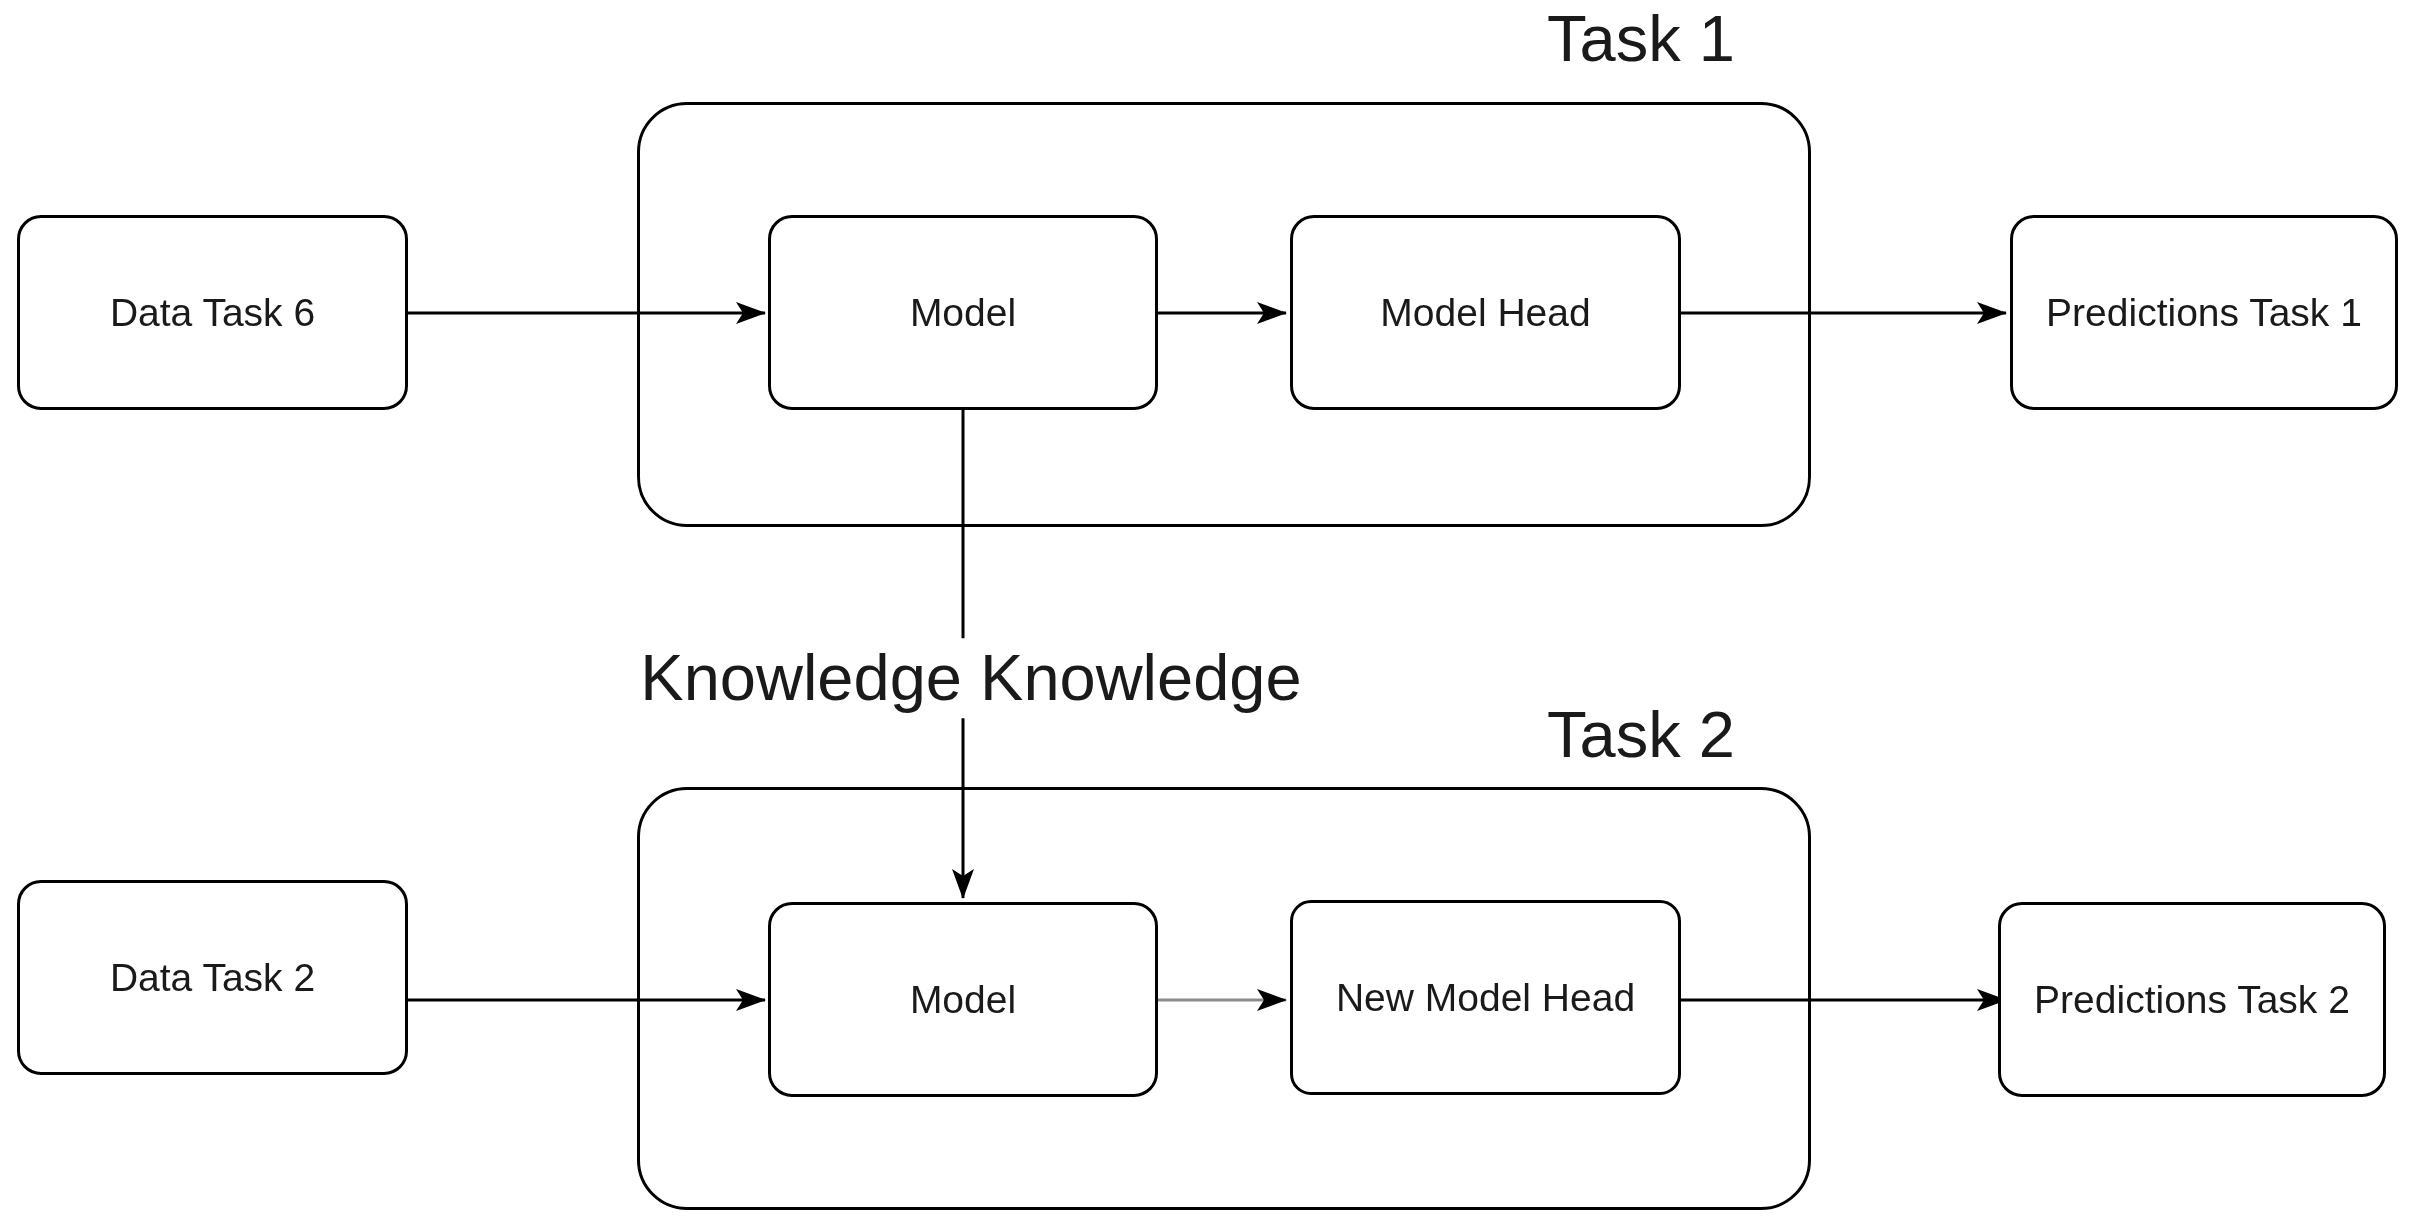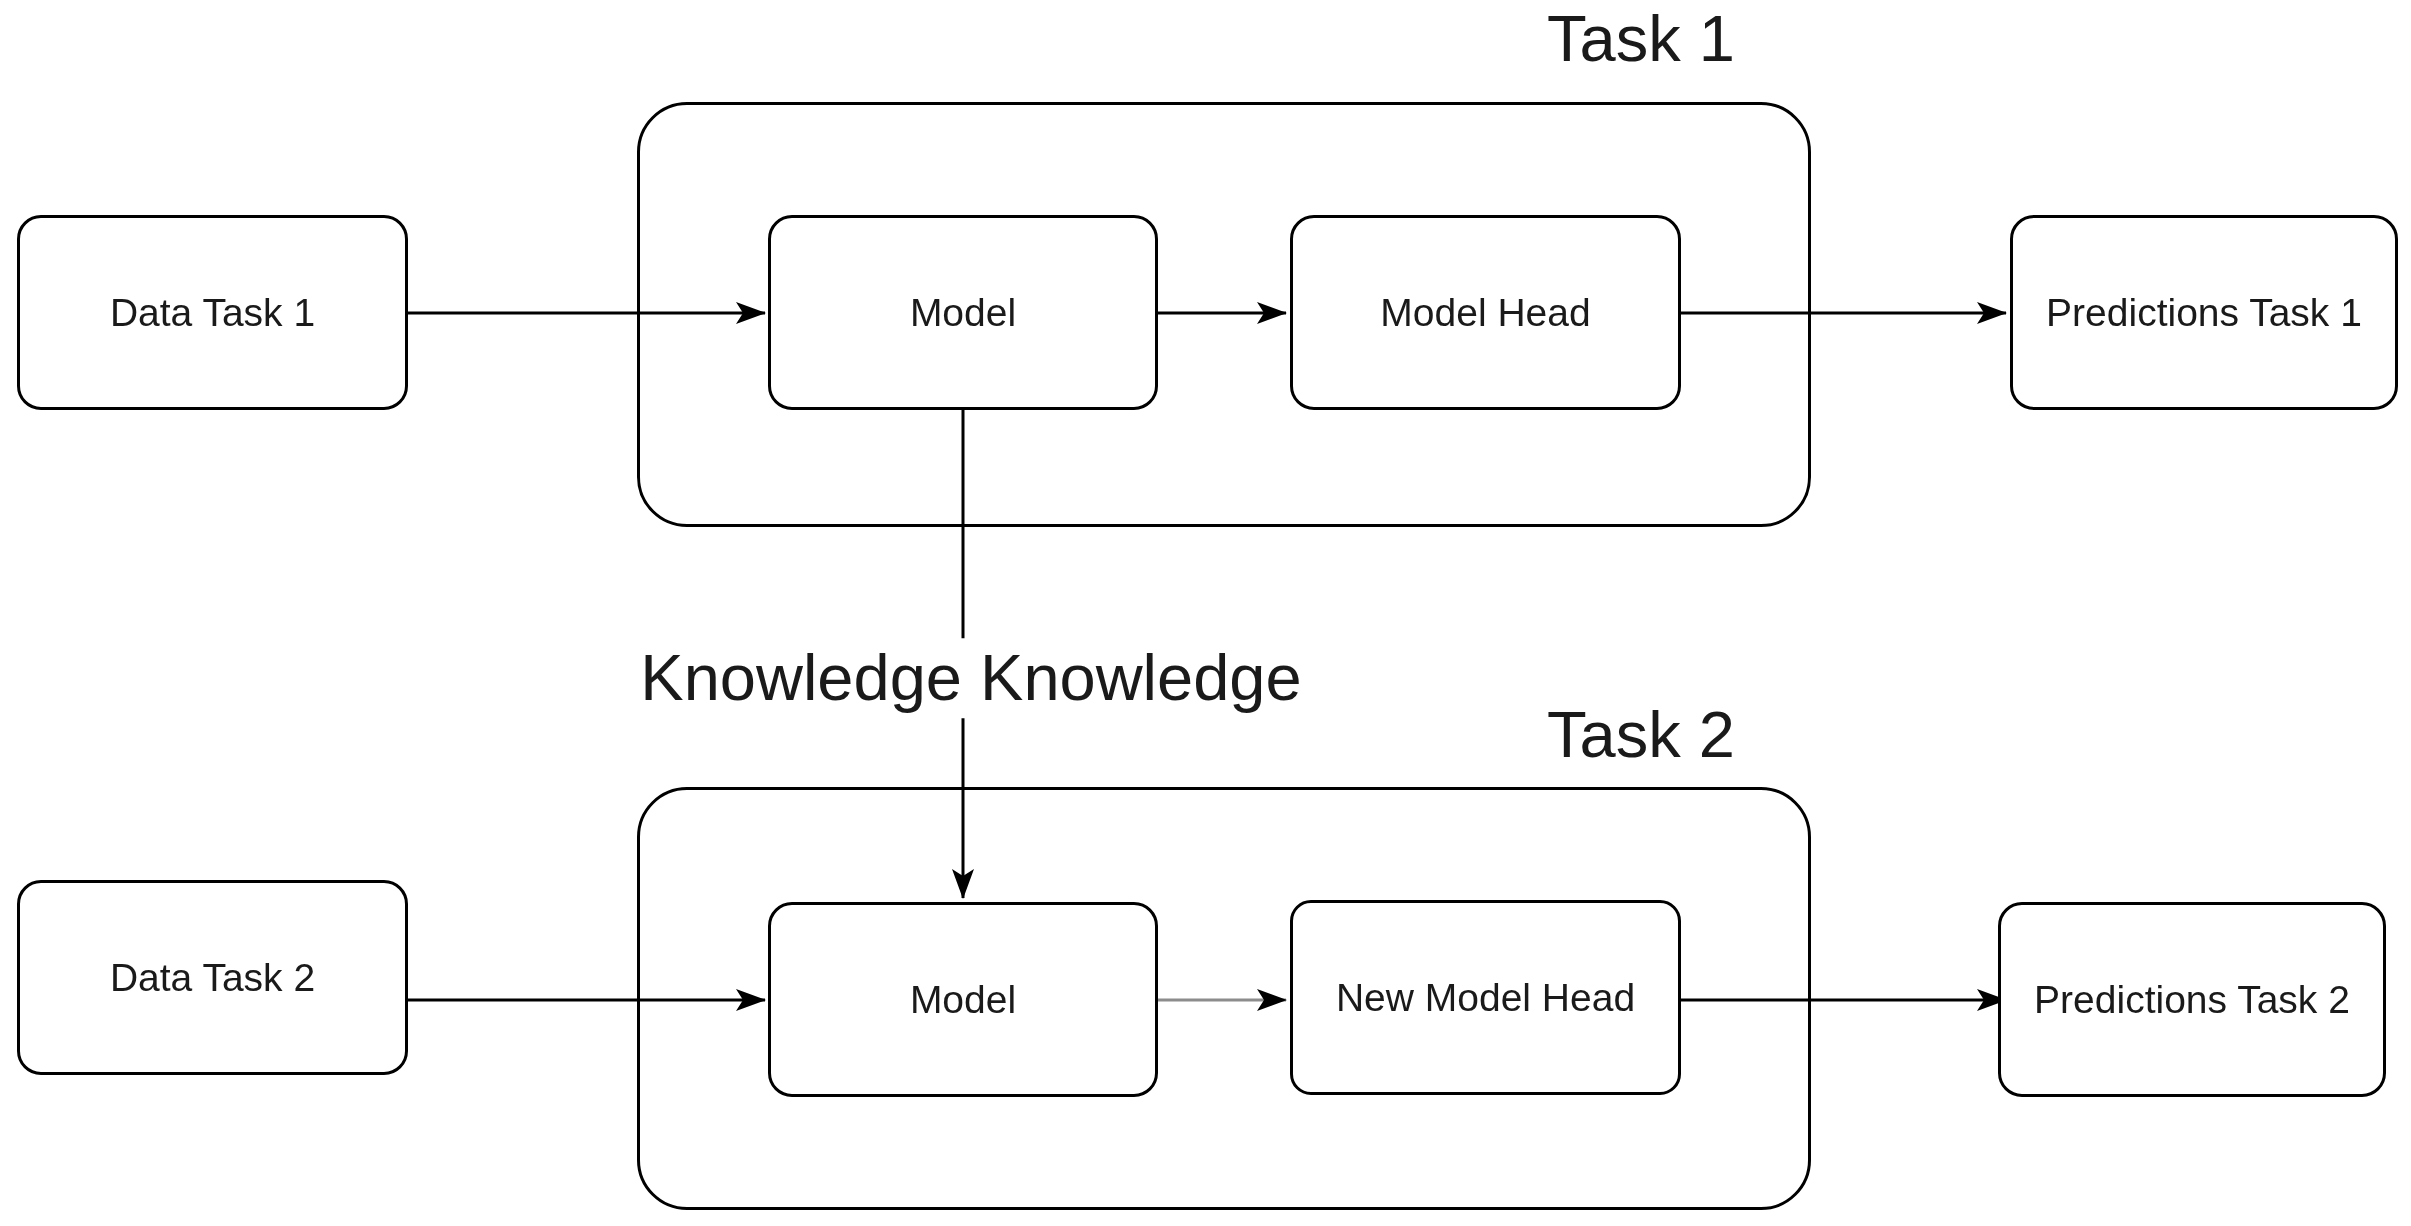--- a/index.html
+++ b/index.html
@@ -108,21 +108,21 @@
     <path class="edge" d="M1681,1000 H2006" marker-end="url(#ah)"></path>
   </svg>
 
   <div class="group g-task1"></div>
   <div class="group g-task2"></div>
 
   <div class="group-title t-task1">Task 1</div>
   <div class="group-title t-task2">Task 2</div>
 
   <div class="node n-data1">
-    <span>Data Task 1</span>
+    <span>Data Task 6</span>
   </div>
   <div class="node n-model1">
     <span>Model</span>
   </div>
   <div class="node n-head1">
     <span>Model Head</span>
   </div>
   <div class="node n-pred1">
     <span>Predictions Task 1</span>
   </div>

